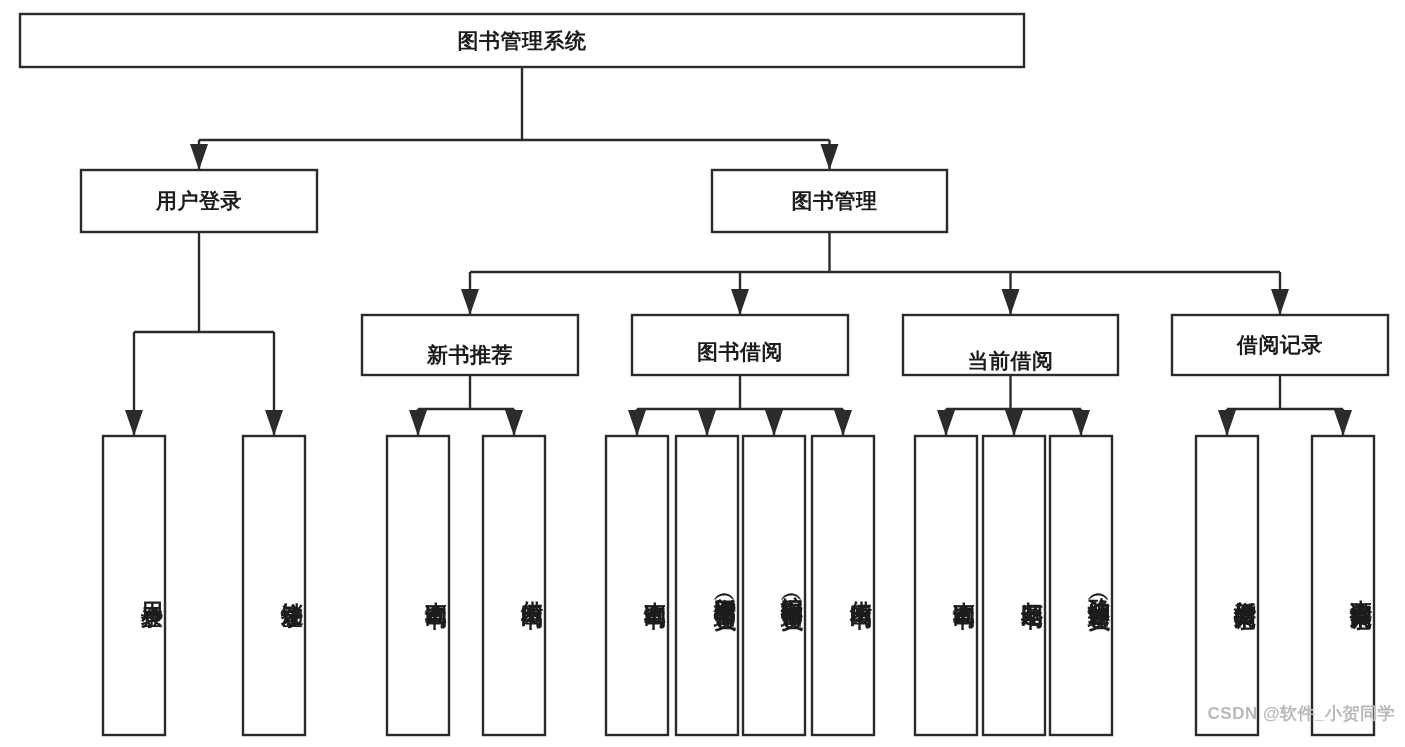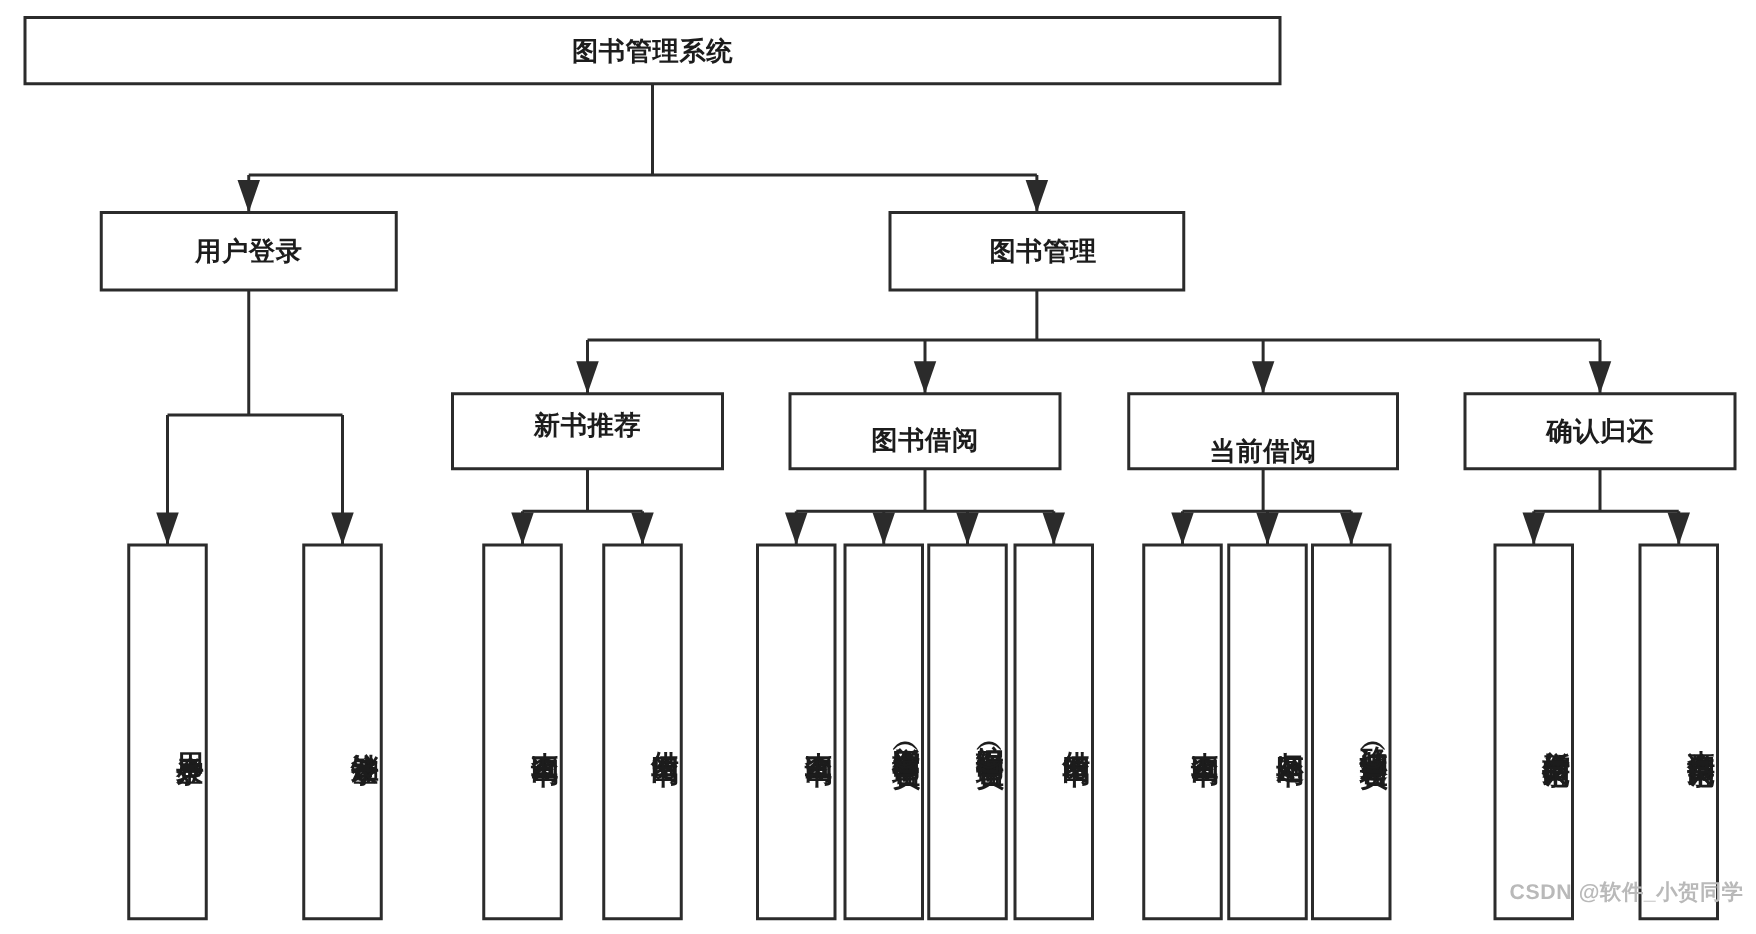--- a/index.html
+++ b/index.html
@@ -158,24 +158,24 @@
         <rect x="1050" y="436" width="62" height="299" class="node-box"></rect>
         <rect x="1196" y="436" width="62" height="299" class="node-box"></rect>
         <rect x="1312" y="436" width="62" height="299" class="node-box"></rect>
       </g>
   </svg>
 
   <div id="labels-layer">
       <div class="node-label horizontal" style="left: 20px; top: 14px; width: 1004px; height: 53px;">图书管理系统</div>
       <div class="node-label horizontal" style="left: 81px; top: 170px; width: 236px; height: 62px;">用户登录</div>
       <div class="node-label horizontal" style="left: 712px; top: 170px; width: 245px; height: 62px;">图书管理</div>
-      <div class="node-label horizontal" style="left: 362px; top: 310px; width: 216px; height: 60px;">新书推荐</div>
+      <div class="node-label horizontal" style="left: 362px; top: 325px; width: 216px; height: 60px;">新书推荐</div>
       <div class="node-label horizontal" style="left: 632px; top: 315px; width: 216px; height: 74px; border-radius: 21px;">图书借阅</div>
       <div class="node-label horizontal" style="left: 903px; top: 325px; width: 215px; height: 72px;">当前借阅</div>
-      <div class="node-label horizontal" style="left: 1172px; top: 315px; width: 216px; height: 60px;">确认归还</div>
+      <div class="node-label horizontal" style="left: 1172px; top: 315px; width: 216px; height: 60px;">借阅记录</div>
       <div class="node-label vertical" style="left: 103px; top: 436px; width: 62px; height: 299px;">用户登录</div>
       <div class="node-label vertical" style="left: 243px; top: 436px; width: 62px; height: 299px;">注销登录</div>
       <div class="node-label vertical" style="left: 387px; top: 436px; width: 62px; height: 299px;">查询图书</div>
       <div class="node-label vertical" style="left: 483px; top: 436px; width: 62px; height: 299px;">借阅图书</div>
       <div class="node-label vertical" style="left: 606px; top: 436px; width: 62px; height: 299px;">查询图书</div>
       <div class="node-label vertical" style="left: 676px; top: 436px; width: 62px; height: 299px;">新增图书（管理员）</div>
       <div class="node-label vertical" style="left: 743px; top: 436px; width: 62px; height: 299px;">编辑图书（管理员）</div>
       <div class="node-label vertical" style="left: 812px; top: 436px; width: 62px; height: 299px;">借阅图书</div>
       <div class="node-label vertical" style="left: 915px; top: 436px; width: 62px; height: 299px;">查询图书</div>
       <div class="node-label vertical" style="left: 983px; top: 436px; width: 62px; height: 299px;">归还图书</div>

